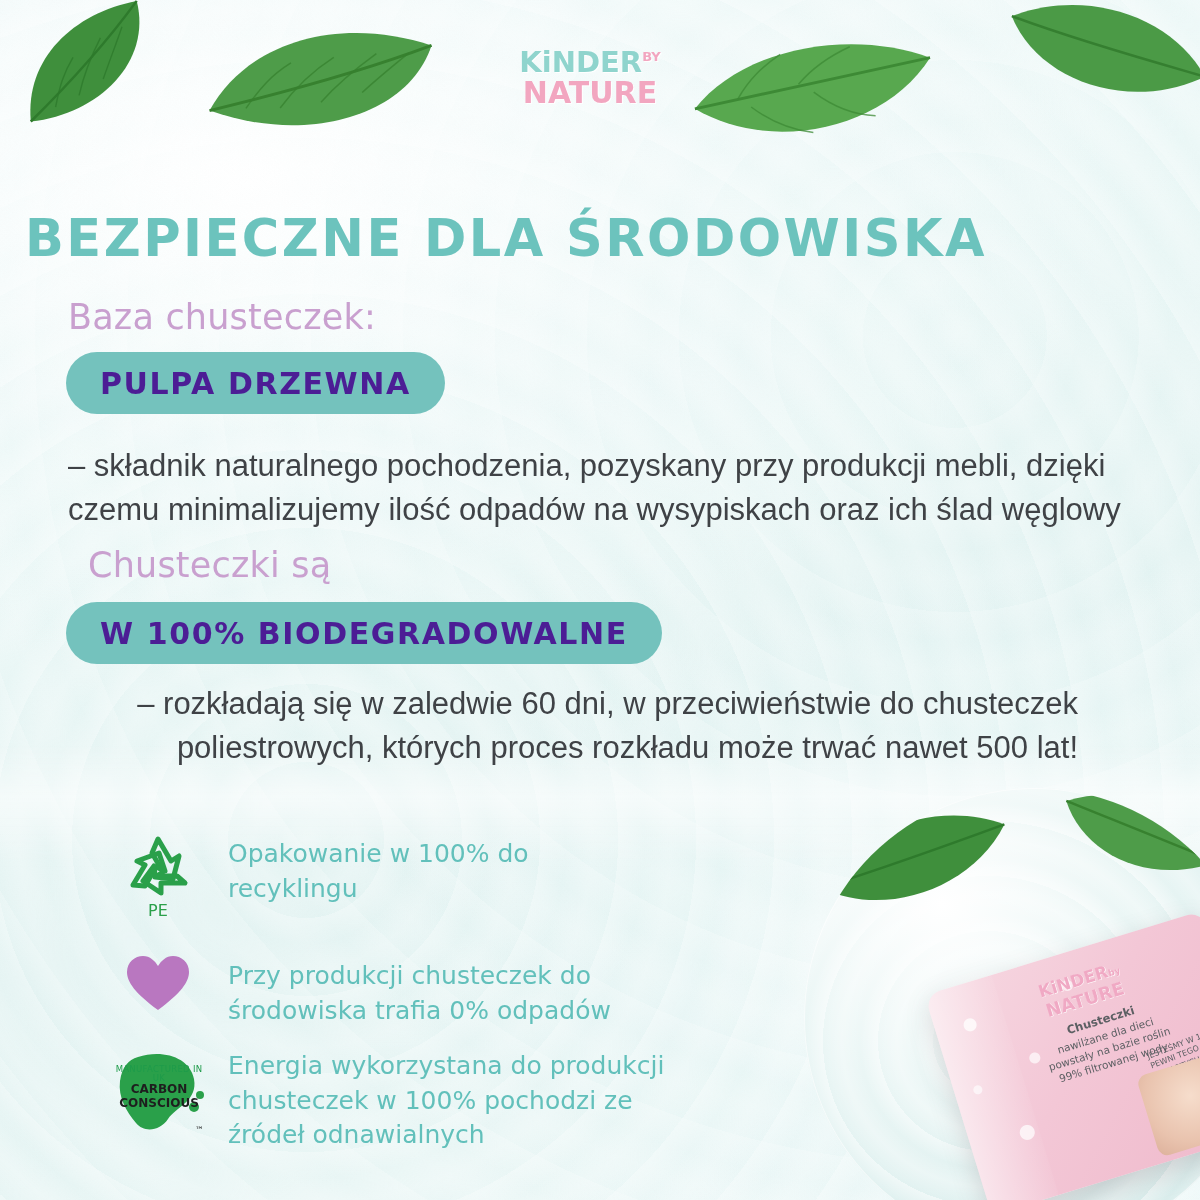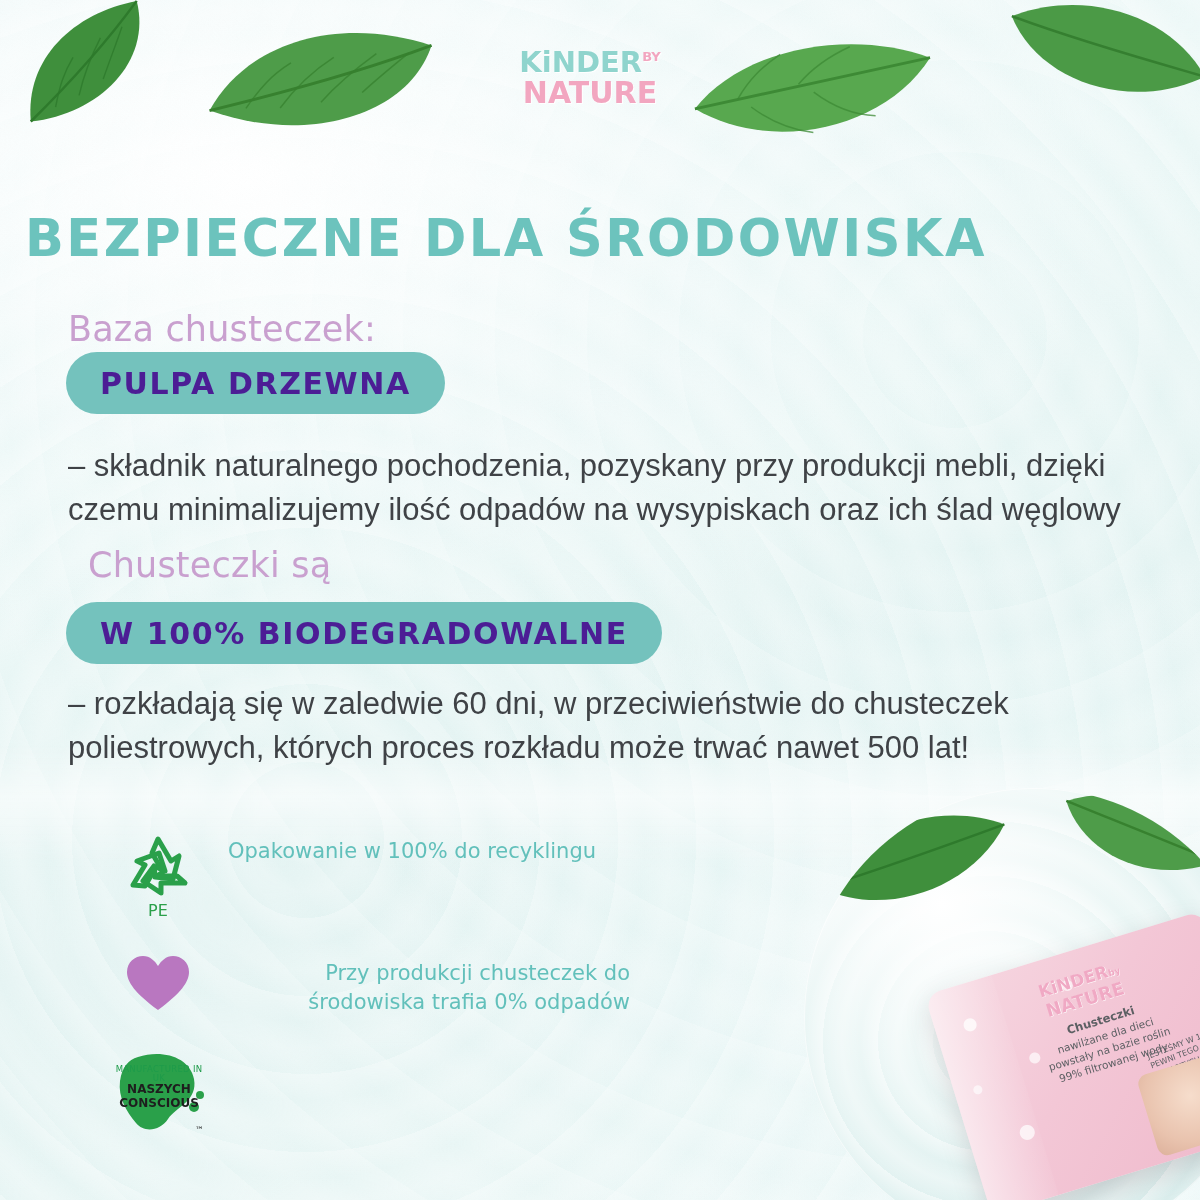--- a/index.html
+++ b/index.html
@@ -140,25 +140,24 @@
   }
   .benefit-icon {
     width: 96px;
     flex: 0 0 96px;
     display: flex;
     align-items: center;
     justify-content: center;
   }
   .benefit-text {
     font-family: "DejaVu Sans", sans-serif;
-    font-size: 21px;
+    font-size: 25px;
     line-height: 1.38;
     color: #62c0bb;
     padding-top: 4px;
-    text-align: right;
   }
 
   
   .pe-label {
     font-family: "DejaVu Sans", sans-serif;
     font-size: 16px;
     color: #2aa04a;
     text-align: center;
     margin-top: -2px;
   }
@@ -329,31 +328,31 @@
 
   <div id="logo">
     <div class="logo-k">
       <span>KiNDER</span><span class="logo-by">BY</span>
     </div>
     <div class="logo-n">NATURE</div>
   </div>
 
   <h1 id="headline">BEZPIECZNE DLA ŚRODOWISKA</h1>
 
-  <div class="sub-heading" style="left:68px; top:297px;margin-top:12px;">Baza chusteczek:</div>
+  <div class="sub-heading" style="left:68px; top:297px;">Baza chusteczek:</div>
 
   <div class="pill" style="left:66px; top:352px;">PULPA DRZEWNA</div>
 
   <div class="body-text" style="left:68px; top:444px; width:1060px;">– składnik naturalnego pochodzenia, pozyskany przy produkcji mebli, dzięki czemu minimalizujemy ilość odpadów na wysypiskach oraz ich ślad węglowy</div>
 
   <div class="sub-heading" style="left:88px; top:545px;">Chusteczki są</div>
 
   <div class="pill" style="left:66px; top:602px;">W 100% BIODEGRADOWALNE</div>
 
-  <div class="body-text" style="left:68px; top:682px; width:1010px;">– rozkładają się w zaledwie 60 dni, w przeciwieństwie do chusteczek poliestrowych, których proces rozkładu może trwać nawet 500 lat!</div>
+  <div class="body-text" style="left:68px; top:682px; width:1010px;text-align:right;">– rozkładają się w zaledwie 60 dni, w przeciwieństwie do chusteczek poliestrowych, których proces rozkładu może trwać nawet 500 lat!</div>
 
   <div class="benefit" style="left:110px; top:833px; width:520px;">
     <div class="benefit-icon">
       <div>
         <svg width="74" height="66" viewBox="0 0 74 66">
           <g fill="none" stroke="#2aa04a" stroke-width="5" stroke-linejoin="round">
             <path d="M37 6 L50 28 L58 23 L52 46 L34 44 L42 39 L31 20 Z"></path>
             <path d="M12 52 L24 32 L16 28 L38 20 L44 38 L35 34 L24 53 Z"></path>
             <path d="M64 50 L40 50 L40 60 L22 48 L33 33 L34 43 L56 43 Z"></path>
           </g>
@@ -376,26 +375,27 @@
   <div class="benefit" style="left:110px; top:1045px; width:560px;">
     <div class="benefit-icon">
       <div style="position:relative; width:98px; height:92px;">
         <svg width="98" height="92" viewBox="0 0 98 92" style="position:absolute; left:0; top:0;">
           <path d="M28 12 C 52 4, 80 12, 84 34 C 88 56, 66 62, 58 74 C 50 86, 34 88, 26 78 C 16 66, 8 52, 10 36 C 12 22, 18 15, 28 12 Z" fill="#2aa04a"></path>
           <circle cx="84" cy="62" r="5" fill="#2aa04a"></circle>
           <circle cx="90" cy="50" r="4" fill="#2aa04a"></circle>
         </svg>
         <div class="carbon-badge" style="position:absolute; left:0; top:20px; width:98px;">
           <div class="carbon-top">MANUFACTURED IN UK</div>
-          <div class="carbon-main">NASZYCH</div>
+          <div class="carbon-main">CARBON</div>
           <div class="carbon-main">CONSCIOUS</div>
         </div>
         <div style="position:absolute; right:2px; bottom:2px; font-size:9px; color:#1e1e1e; font-family:'DejaVu Sans', sans-serif;">™</div>
       </div>
     </div>
+    <div class="benefit-text">Energia wykorzystana do produkcji chusteczek w 100% pochodzi ze źródeł odnawialnych</div>
   </div>
 
   <div id="product-photo">
     <div class="water"></div>
 
     <div class="leaf" style="left:10px; top:18px; transform:rotate(-12deg);">
       <svg width="200" height="110" viewBox="0 0 200 110">
         <path d="M4 62 C 50 8, 140 2, 196 38 C 150 96, 56 104, 4 62 Z" fill="#3f8f3c"></path>
         <path d="M4 62 C 66 56, 140 46, 196 38" stroke="#2e7a2c" stroke-width="2.5" fill="none"></path>
       </svg>

